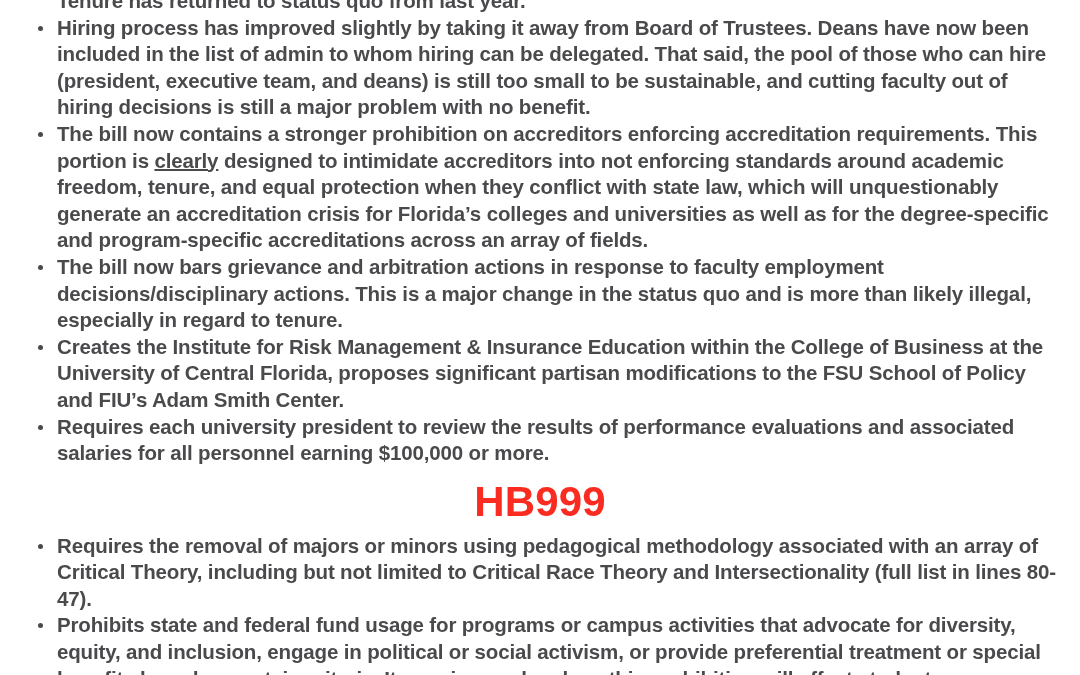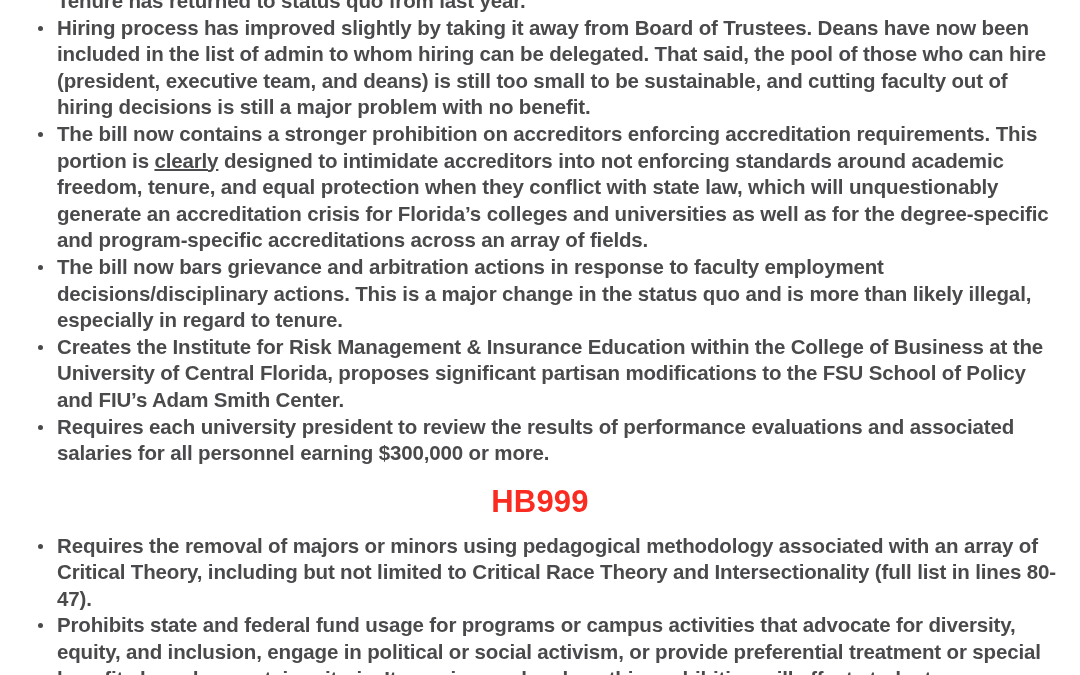--- a/index.html
+++ b/index.html
@@ -65,21 +65,21 @@
   }
 
   .underline-word {
     text-decoration: underline;
     text-underline-offset: 1px;
   }
 
   
   .section-heading {
     text-align: center;
-    font-size: 31px;
+    font-size: 42px;
     font-weight: bold;
     letter-spacing: 0.2px;
     line-height: 34px;
     margin: 0;
     padding: 0;
   }
 
   .heading-gap-before { height: 18px; }
   .heading-gap-after  { height: 14px; }
 </style>
@@ -104,21 +104,21 @@
 
     <li class="bullet-item">
       <span>The bill now bars grievance and arbitration actions in response to faculty employment decisions/disciplinary actions. This is a major change in the status quo and is more than likely illegal, especially in regard to tenure.</span>
     </li>
 
     <li class="bullet-item">
       <span>Creates the Institute for Risk Management &amp; Insurance Education within the College of Business at the University of Central Florida, proposes significant partisan modifications to the FSU School of Policy and FIU’s Adam Smith Center.</span>
     </li>
 
     <li class="bullet-item">
-      <span>Requires each university president to review the results of performance evaluations and associated salaries for all personnel earning $300,000 or more.</span>
+      <span>Requires each university president to review the results of performance evaluations and associated salaries for all personnel earning $100,000 or more.</span>
     </li>
 
   </ul>
 
   <div class="heading-gap-before"></div>
 
   <h2 class="section-heading" style="color:#fa2b20">HB999</h2>
 
   <div class="heading-gap-after"></div>
 

